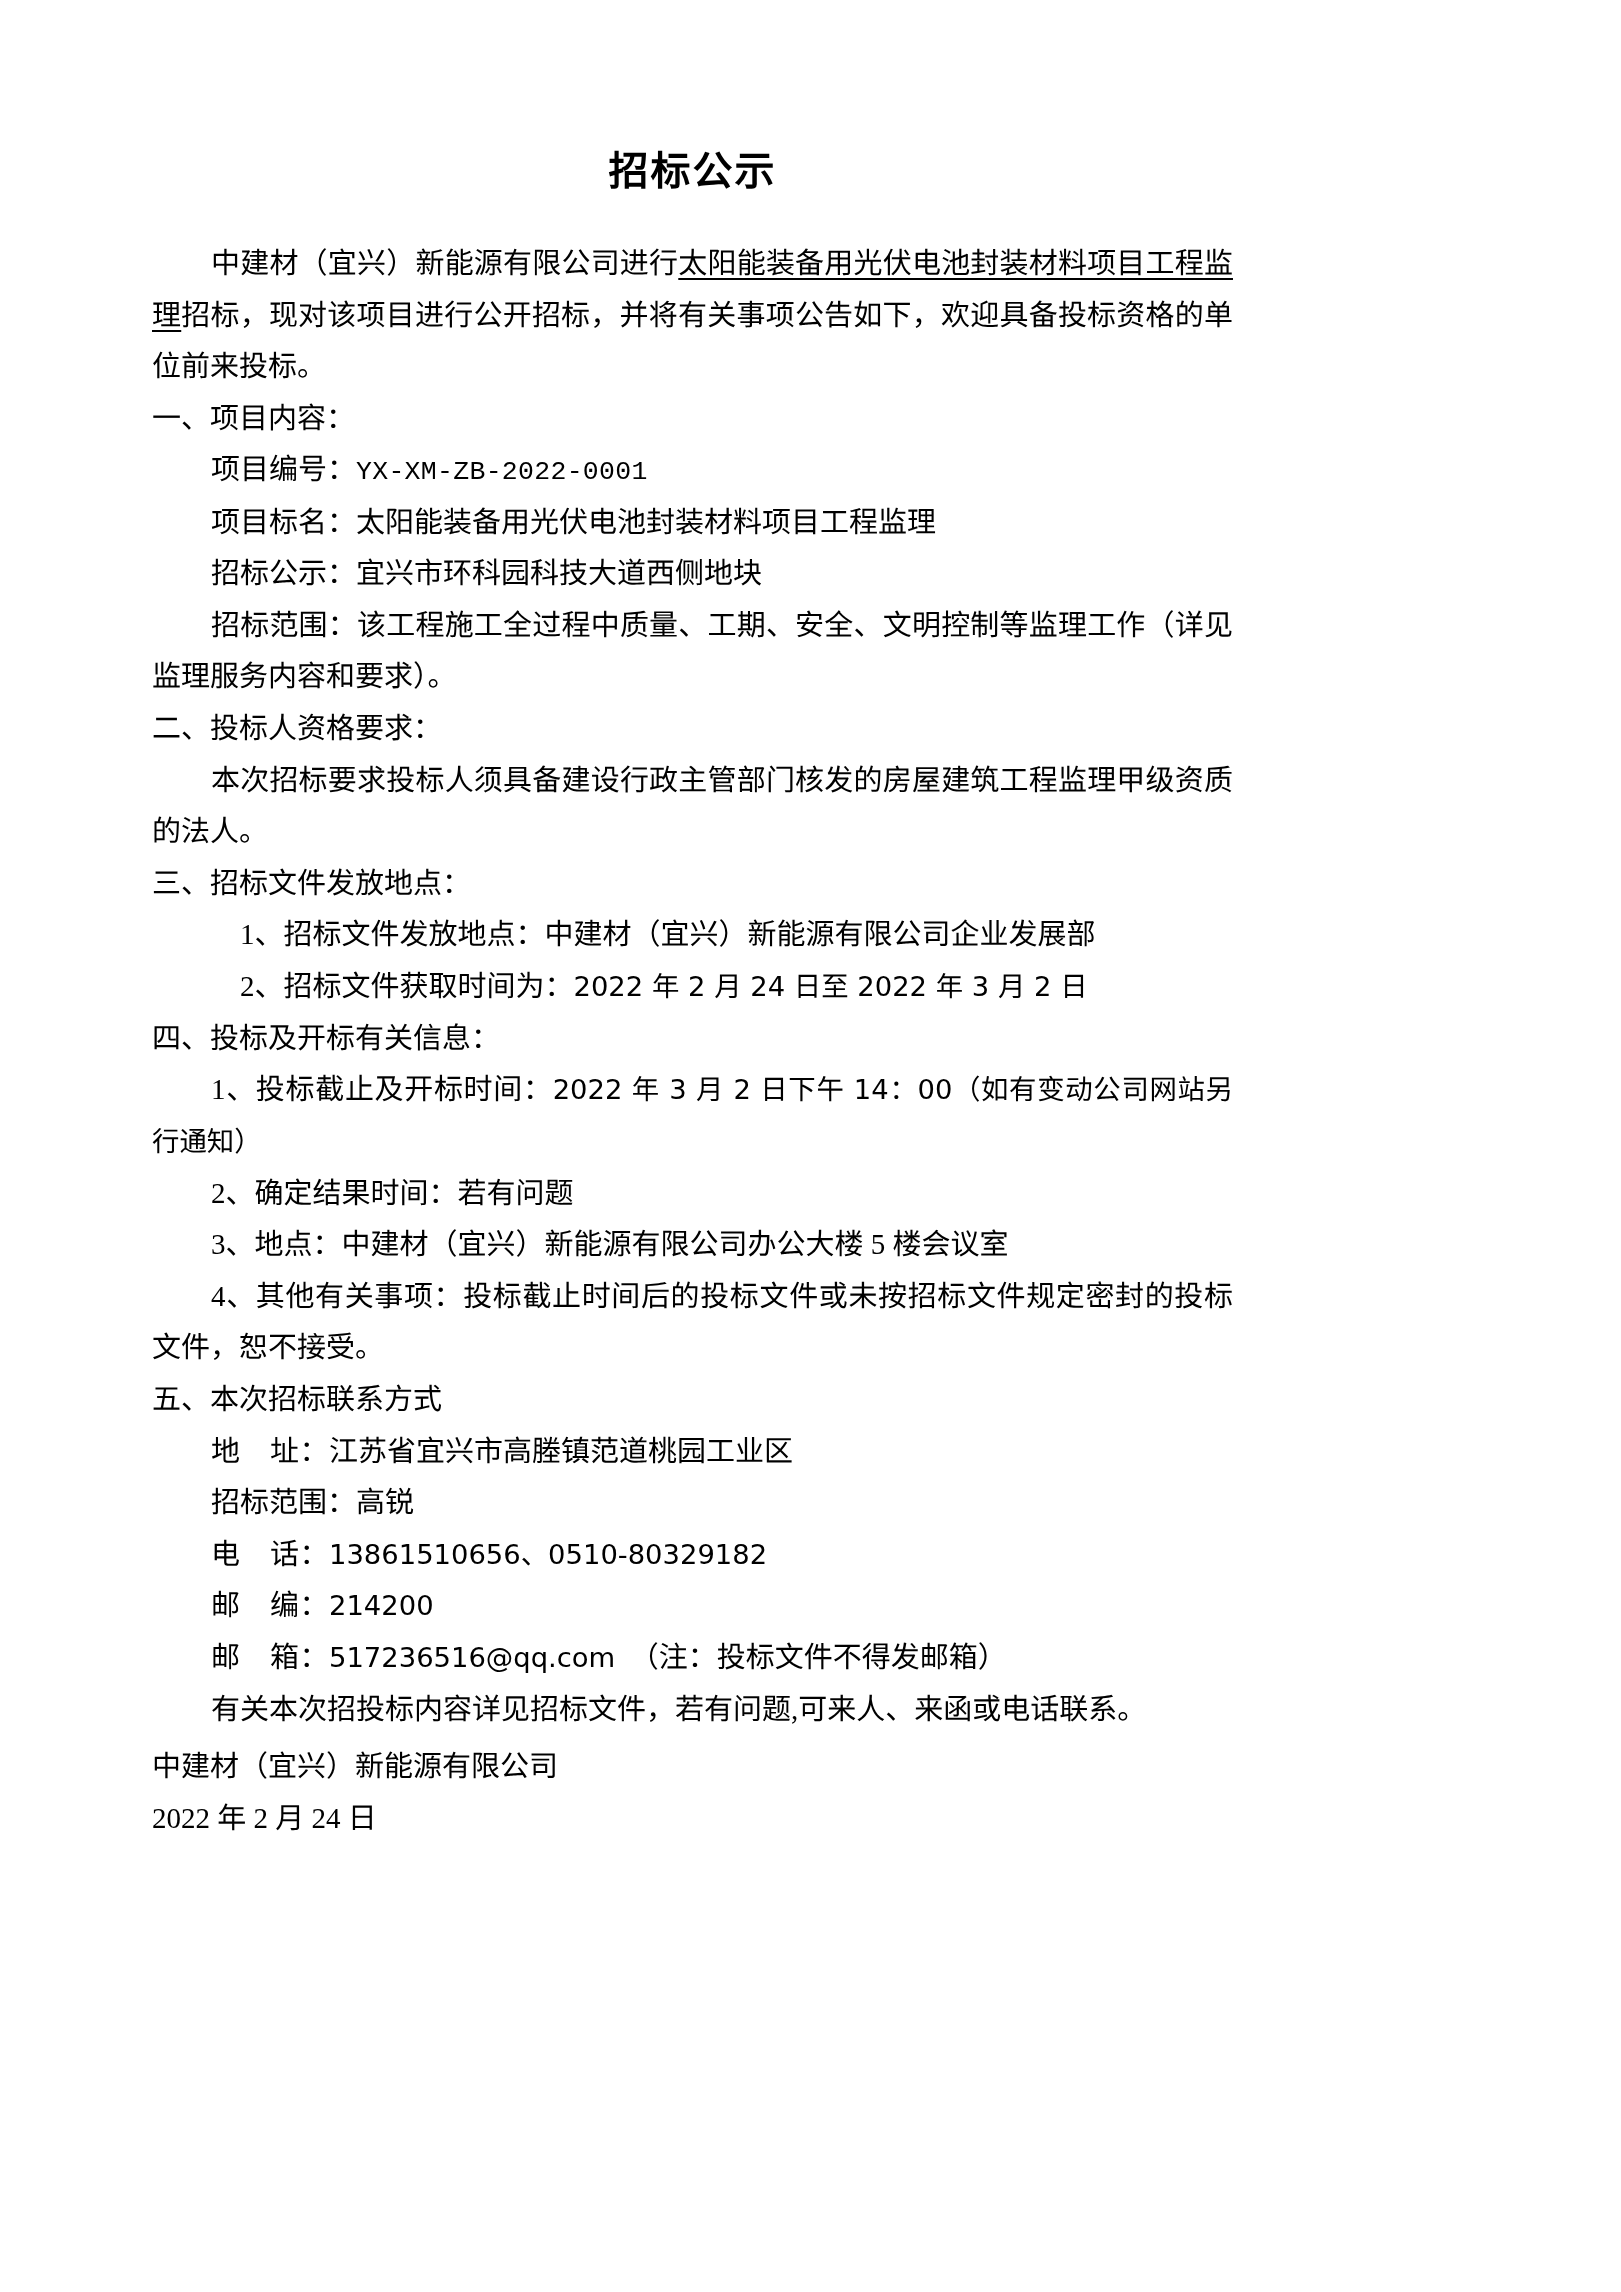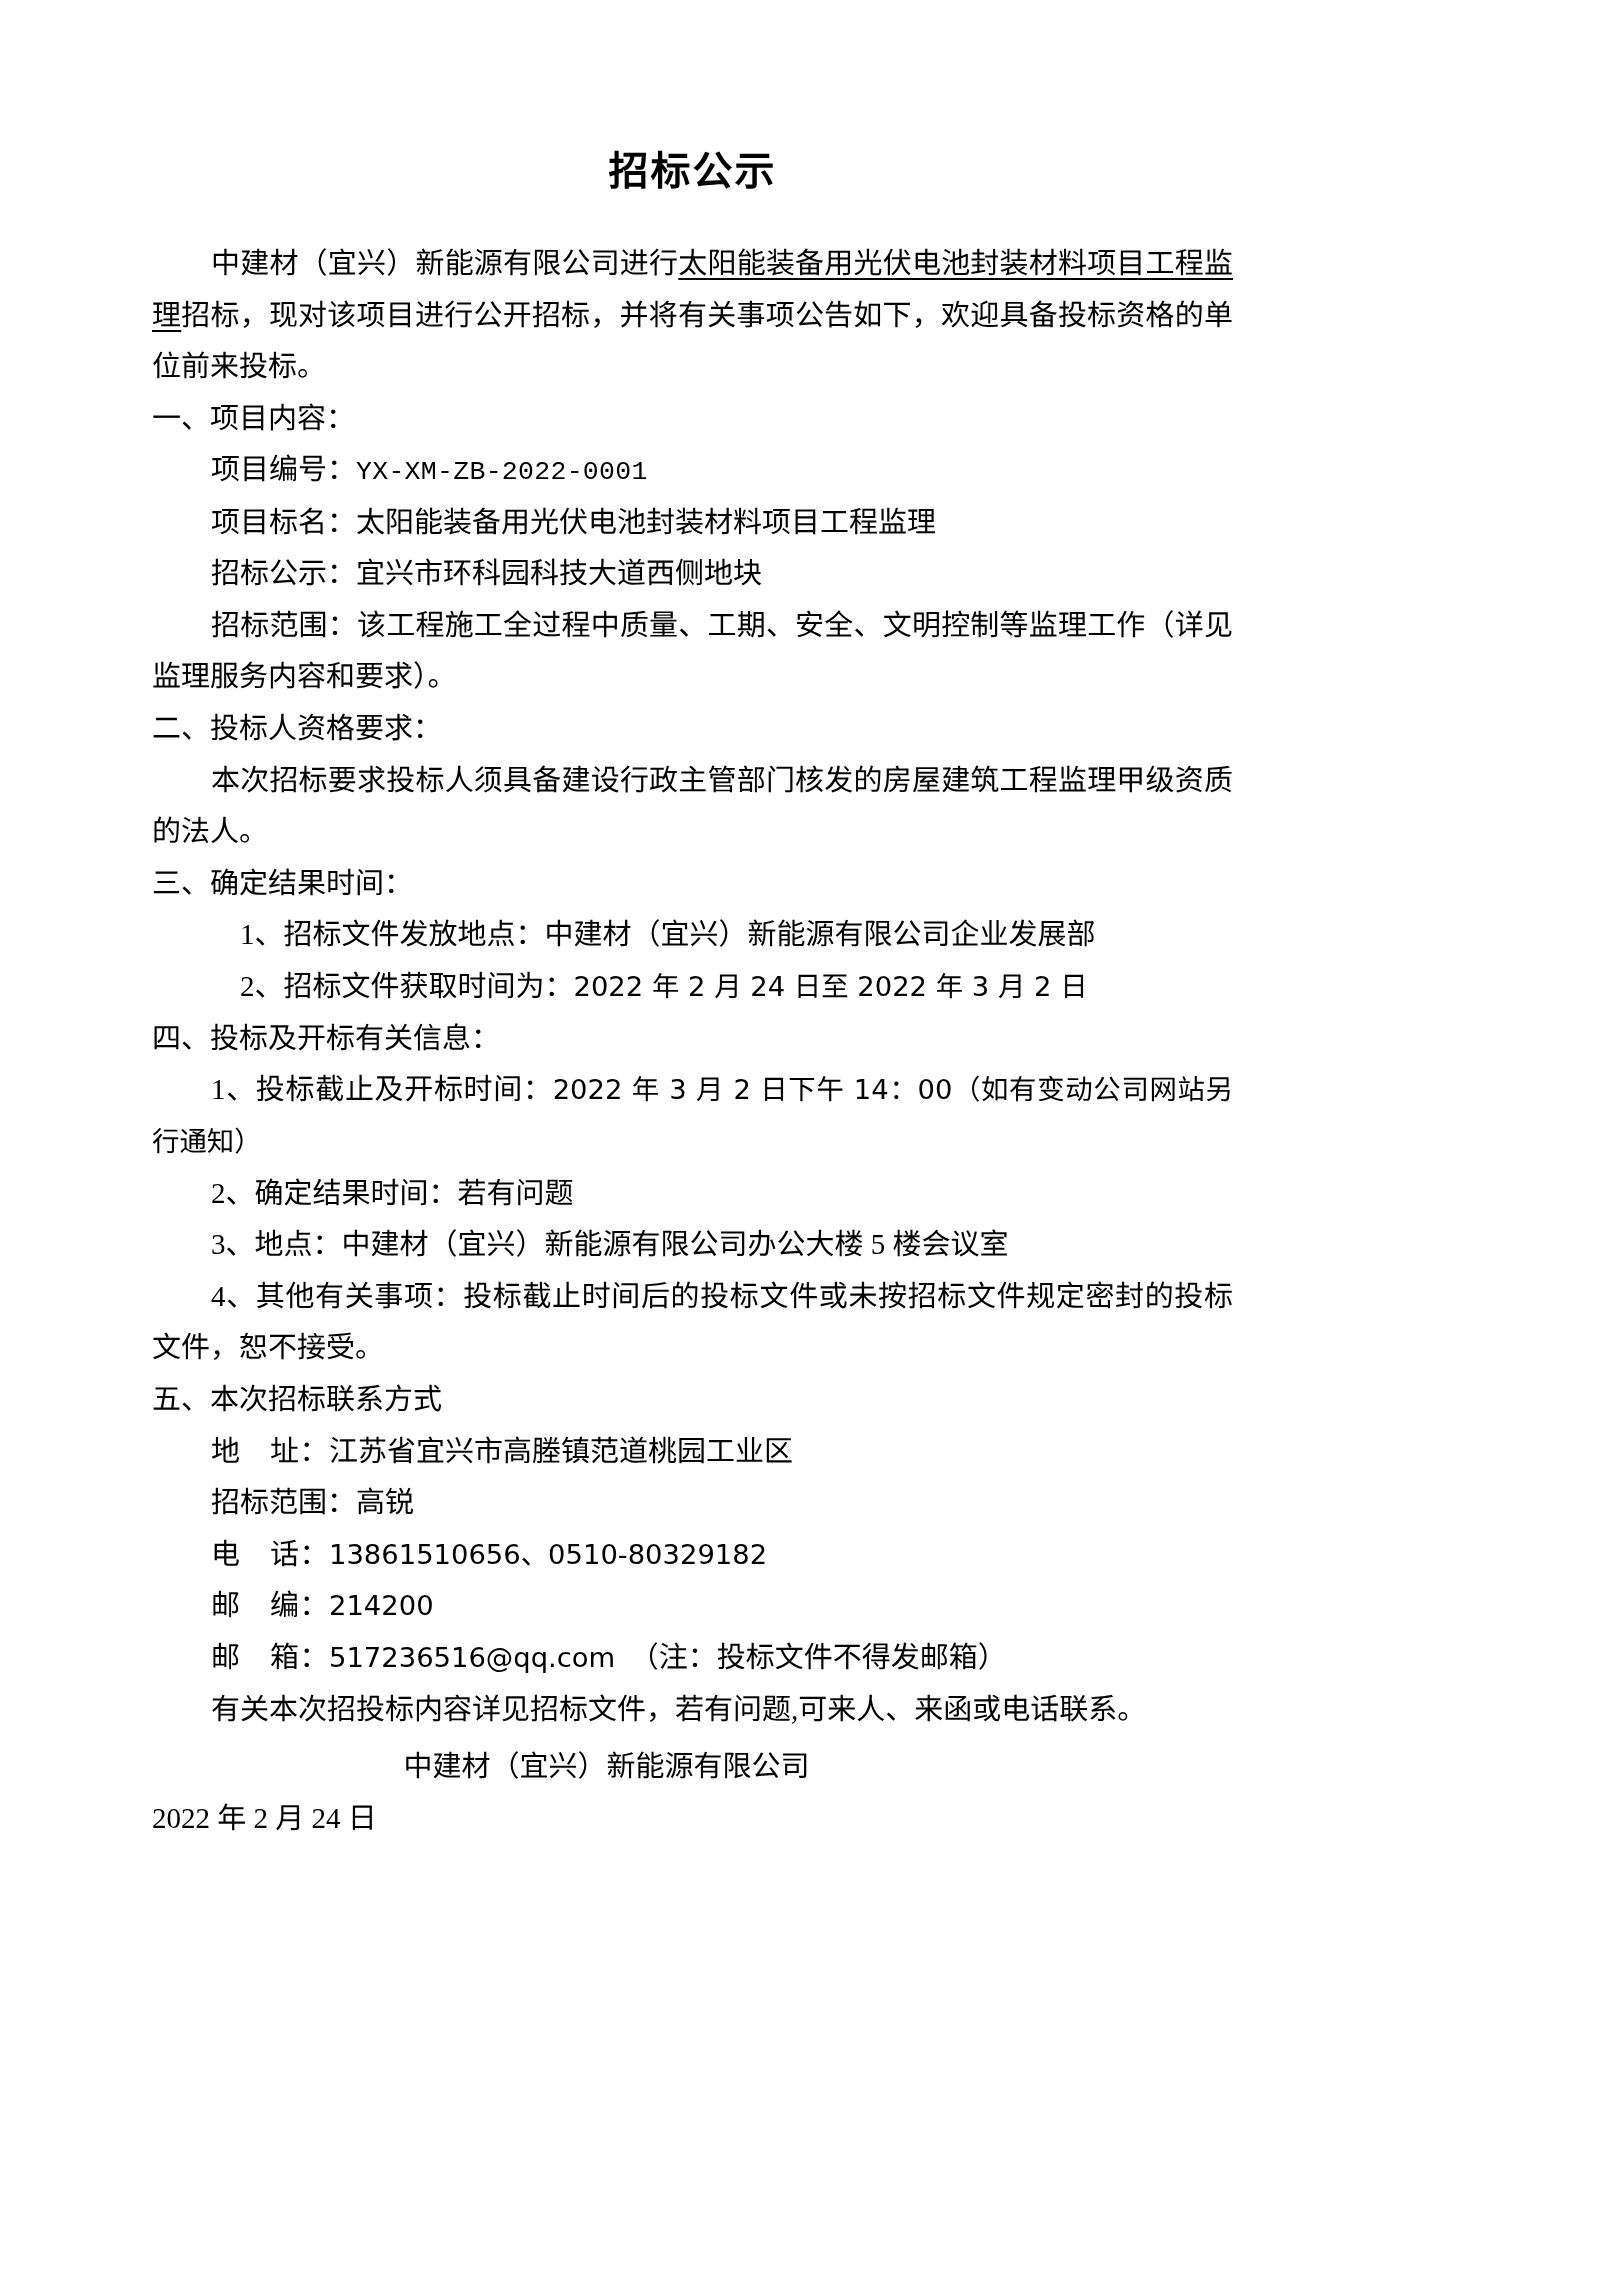--- a/index.html
+++ b/index.html
@@ -47,21 +47,21 @@
     margin-top: 32px;
   }
   .sans {
     font-family: "DejaVu Sans", "Liberation Sans", sans-serif;
     font-size: 27.4px;
   }
   .sign-block {
     margin-top: 5.9px;
   }
   .sign-line {
-    text-align: center;
+    text-align: left;
     padding-right: 172px;
     font-size: 29px;
     line-height: 1.78;
   }
   .sign-line2 {
     text-align: left;
     padding-right: 245px;
     font-size: 29px;
     line-height: 1.78;
   }
@@ -91,21 +91,21 @@
       <span>招标公示：</span><span>宜兴市环科园科技大道西侧地块</span>
     </p>
   </div>
   <p class="indent2">
     <span>招标范围：</span><span>该工程施工全过程中质量、工期、安全、文明控制等监理工作（详见监理服务内容和要求）。</span>
   </p>
 
   <p class="sect">二、投标人资格要求：</p>
   <p class="indent2">本次招标要求投标人须具备建设行政主管部门核发的房屋建筑工程监理甲级资质的法人。</p>
 
-  <p class="sect">三、确定结果时间：</p>
+  <p class="sect">三、招标文件发放地点：</p>
   <div class="indent-block-sm">
     <p class="indent2">
       <span>1、招标文件发放地点：</span><span>中建材（宜兴）新能源有限公司企业发展部</span>
     </p>
     <p class="indent2">
       <span>2、招标文件获取时间为：</span><span class="sans">2022 年 2 月 24 日至 2022 年 3 月 2 日</span>
     </p>
   </div>
 
   <p class="sect">四、投标及开标有关信息：</p>

